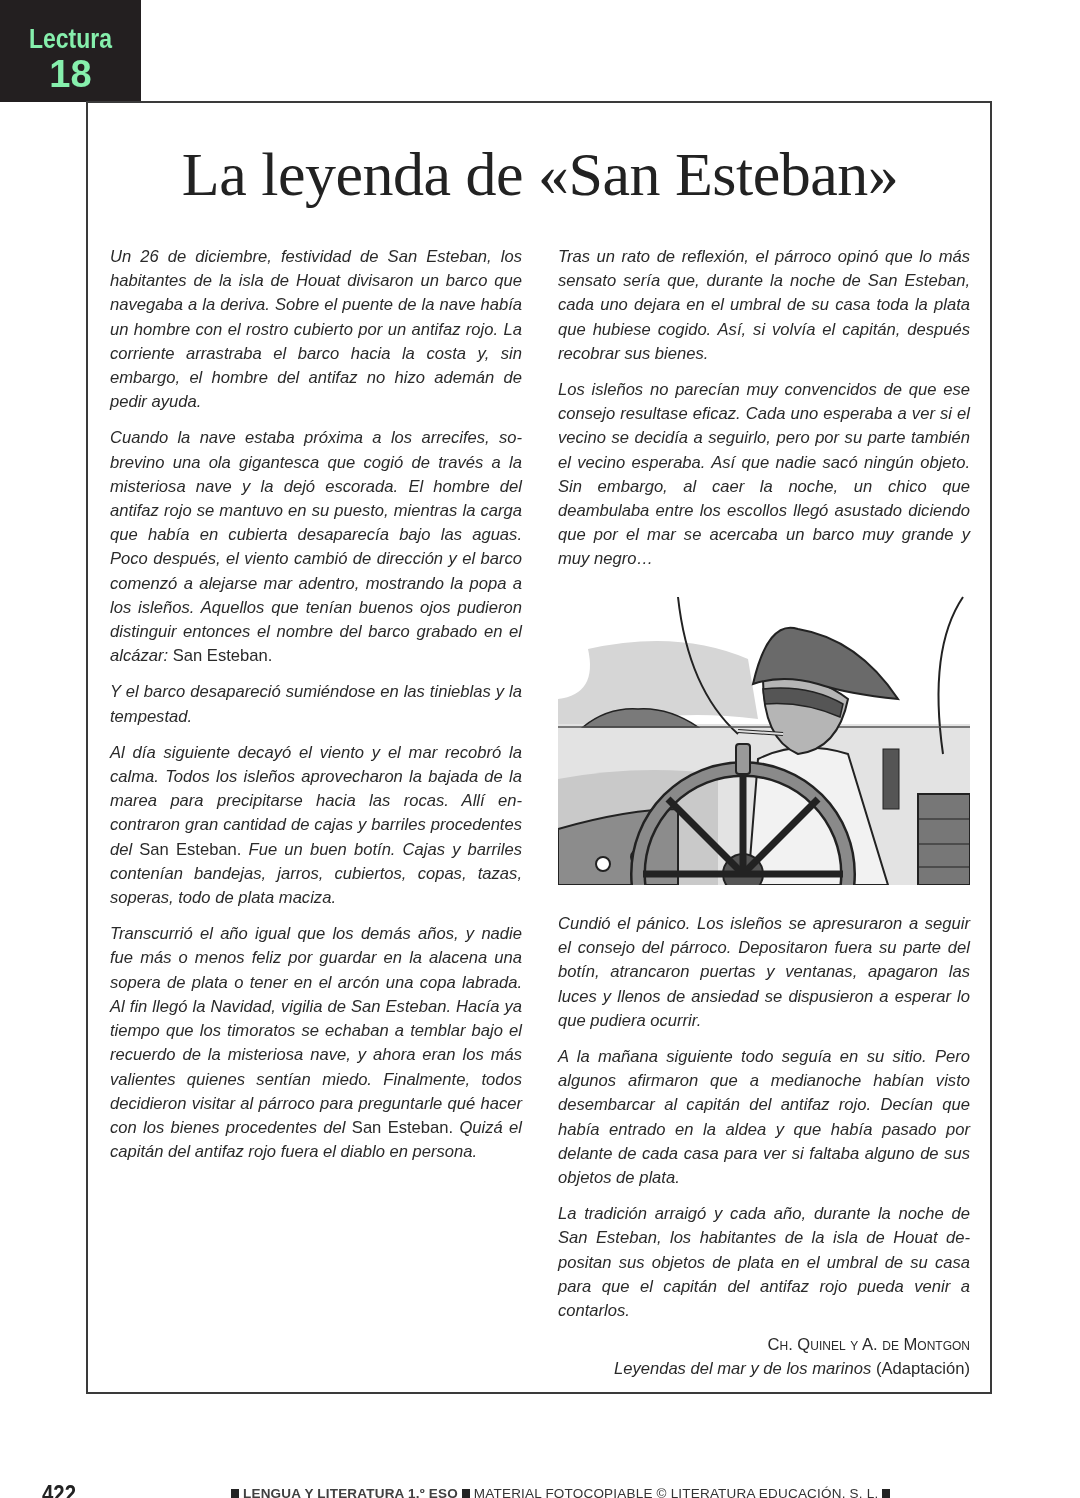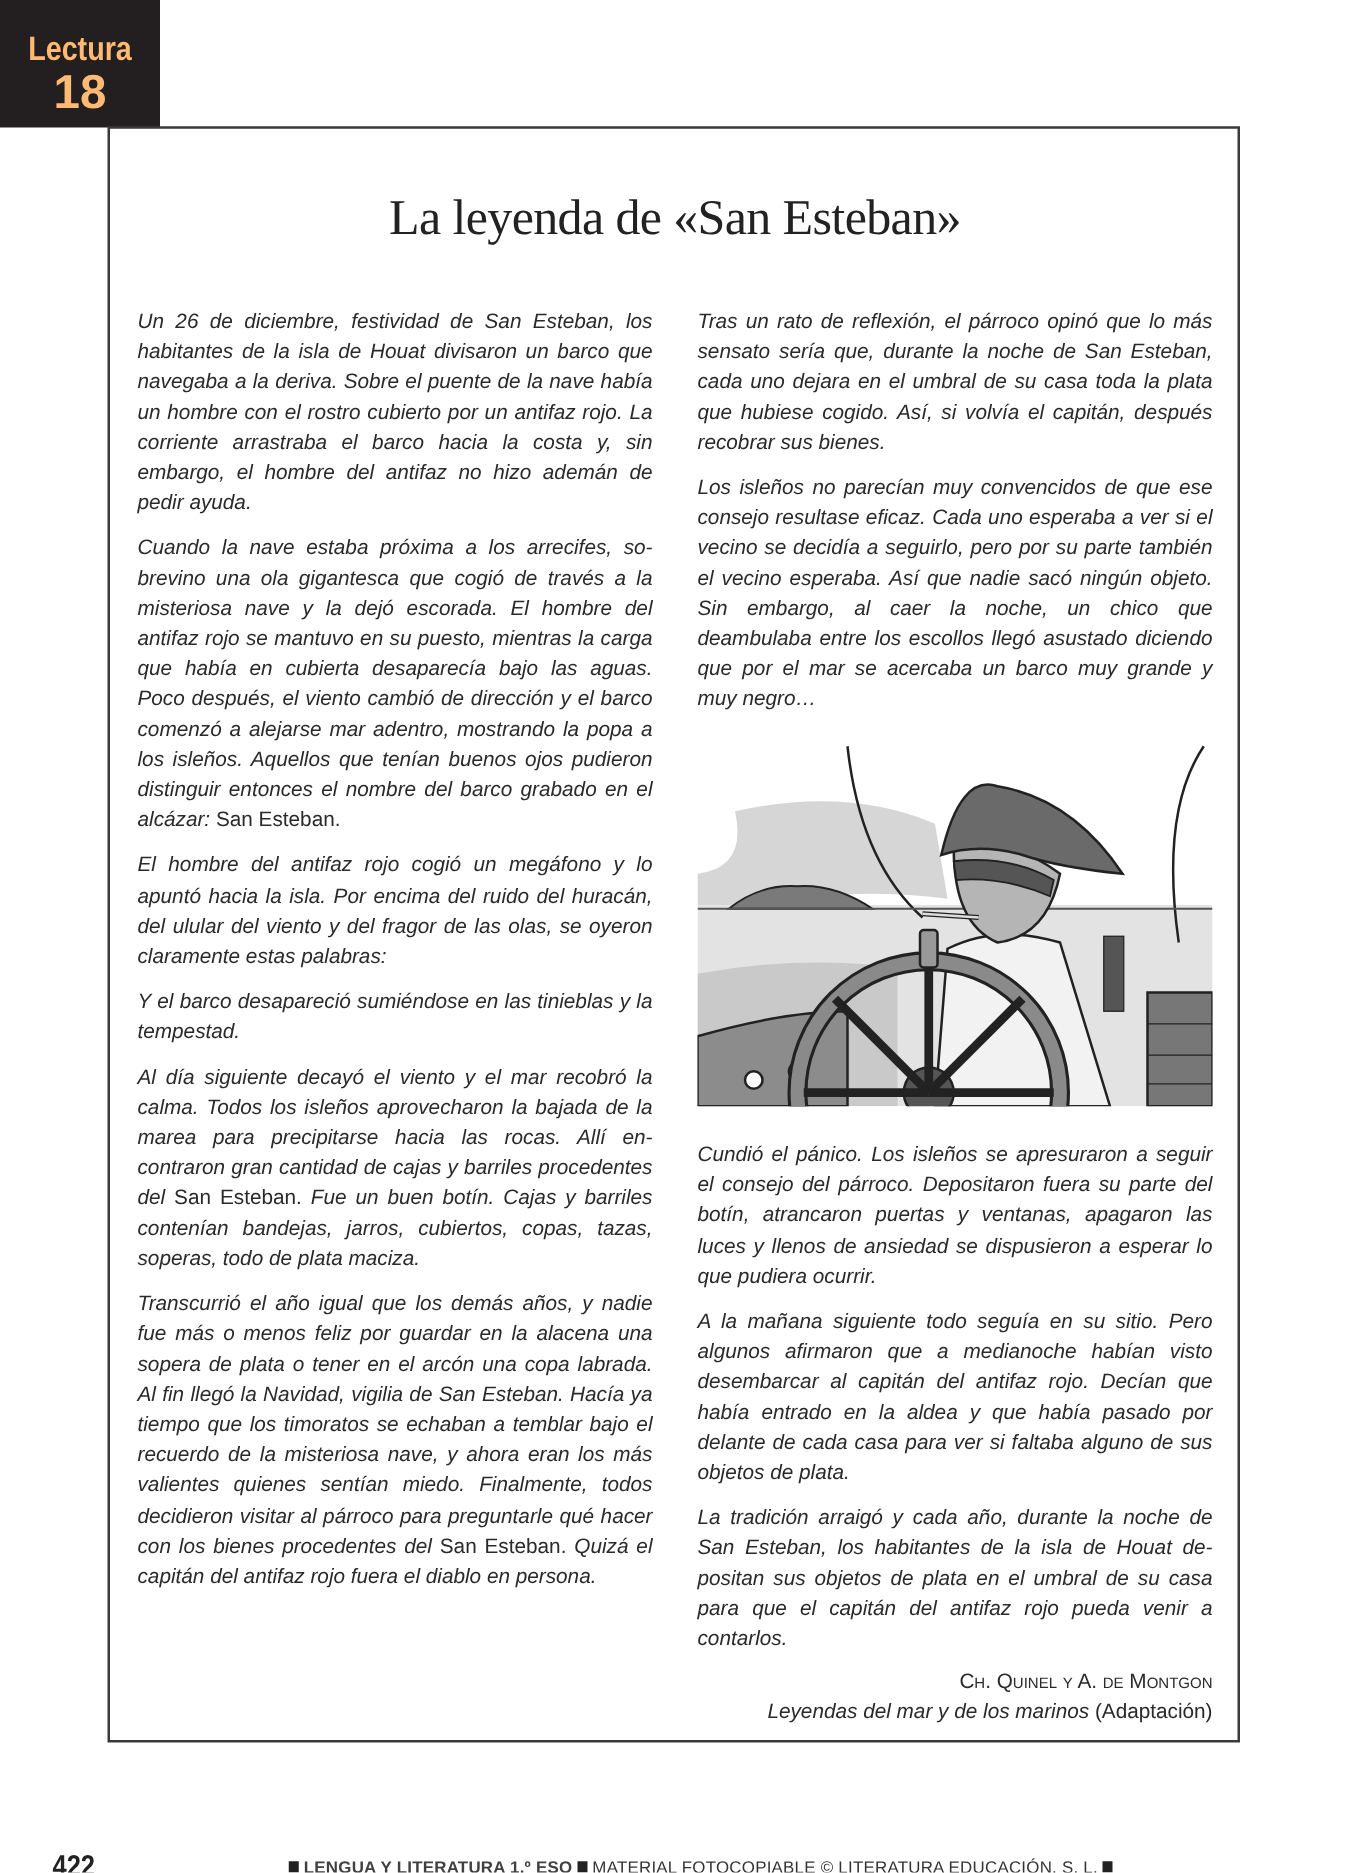--- a/index.html
+++ b/index.html
@@ -1,21 +1,21 @@
 <!DOCTYPE html>
 <html><head>
 <meta charset="utf-8">
 <style>
   html, body { margin:0; padding:0; background:#fff; }
   body { width:1080px; height:1498px; position:relative; overflow:hidden; font-family:"Liberation Sans", sans-serif; color:#2a2a2a; }
-  .tag { position:absolute; left:0; top:0; width:128px; height:102px; background:#231f20; color:#fdba74; text-align:center; font-family:"Liberation Sans", sans-serif; font-weight:bold; }
+  .tag { position:absolute; left:0; top:0; width:141px; height:102px; background:#231f20; color:#86efac; text-align:center; font-family:"Liberation Sans", sans-serif; font-weight:bold; }
   .tag .l1 { display:block; font-size:27px; padding-top:24px; line-height:30px; transform:scaleX(0.85); }
   .tag .l2 { display:block; font-size:38px; line-height:40px; }
   .frame { position:absolute; left:86px; top:101px; width:906px; height:1293px; border:2px solid #3a3a3a; box-sizing:border-box; }
-  .title { position:absolute; left:0; right:0; top:134px; text-align:center; font-family:"Liberation Serif", serif; font-size:40px; line-height:80px; color:#222; letter-spacing:-0.5px; }
+  .title { position:absolute; left:0; right:0; top:134px; text-align:center; font-family:"Liberation Serif", serif; font-size:62px; line-height:80px; color:#222; letter-spacing:-0.5px; }
   .col { position:absolute; width:412px; font-size:16.6px; line-height:24.2px; text-align:justify; font-style:italic; }
   .col p { margin:0 0 12px 0; hyphens:manual; }
   .col .up { font-style:normal; }
   .left { left:110px; top:245px; }
   .right-top { left:558px; top:245px; }
   .right-bot { left:558px; top:912px; }
   .illus { position:absolute; left:558px; top:589px; width:412px; height:296px; }
   .credit { text-align:right; font-style:normal; margin-top:-2px; }
   .credit .authors { font-variant:small-caps; display:block; font-size:16.6px; }
   .credit .book { display:block; }
@@ -34,21 +34,20 @@
   <span class="l2">18</span>
 </div>
 
 <div class="frame"></div>
 
 <h1 class="title" style="margin:0;font-weight:normal;">La leyenda de «San Esteban»</h1>
 
 <div class="col left">
   <p>Un 26 de diciembre, festividad de San Esteban, los habitantes de la isla de Houat divisaron un barco que navegaba a la deriva. Sobre el puente de la na­ve había un hombre con el rostro cubierto por un antifaz rojo. La corriente arrastraba el barco hacia la costa y, sin embargo, el hombre del antifaz no hizo ademán de pedir ayuda.</p>
   <p><span>Cuando la nave estaba próxima a los arrecifes, so­brevino una ola gigantesca que cogió de través a la misteriosa nave y la dejó escorada. El hombre del antifaz rojo se mantuvo en su puesto, mientras la carga que había en cubierta desaparecía bajo las aguas. Poco después, el viento cambió de direc­ción y el barco comenzó a alejarse mar adentro, mostrando la popa a los isleños. Aquellos que tenían buenos ojos pudieron distinguir entonces el nom­bre del barco grabado en el alcázar:</span> <span class="up">San Es­teban.</span></p>
-  <p>El hombre del antifaz rojo cogió un megáfono y lo apuntó hacia la isla. Por encima del ruido del hura­cán, del ulular del viento y del fragor de las olas, se oyeron claramente estas palabras:</p>
   <p>Y el barco desapareció sumiéndose en las tinieblas y la tempestad.</p>
   <p><span>Al día siguiente decayó el viento y el mar recobró la calma. Todos los isleños aprovecharon la bajada de la marea para precipitarse hacia las rocas. Allí en­contraron gran cantidad de cajas y barriles proce­dentes del</span> <span class="up">San Esteban.</span> <span>Fue un buen botín. Cajas y barriles contenían bandejas, jarros, cubiertos, copas, tazas, soperas, todo de plata maciza.</span></p>
   <p><span>Transcurrió el año igual que los demás años, y nadie fue más o menos feliz por guardar en la alacena una sopera de plata o tener en el arcón una copa labra­da. Al fin llegó la Navidad, vigilia de San Esteban. Hacía ya tiempo que los timoratos se echaban a temblar bajo el recuerdo de la misteriosa nave, y ahora eran los más valientes quienes sentían miedo. Finalmente, todos decidieron visitar al párroco para preguntarle qué hacer con los bienes procedentes del</span> <span class="up">San Esteban.</span> <span>Quizá el capitán del antifaz rojo fuera el diablo en persona.</span></p>
 </div>
 
 <div class="col right-top">
   <p>Tras un rato de reflexión, el párroco opinó que lo más sensato sería que, durante la noche de San Es­teban, cada uno dejara en el umbral de su casa toda la plata que hubiese cogido. Así, si volvía el capitán, después recobrar sus bienes.</p>
   <p>Los isleños no parecían muy convencidos de que ese consejo resultase eficaz. Cada uno esperaba a ver si el vecino se decidía a seguirlo, pero por su parte también el vecino esperaba. Así que nadie sa­có ningún objeto. Sin embargo, al caer la noche, un chico que deambulaba entre los escollos llegó asus­tado diciendo que por el mar se acercaba un barco muy grande y muy negro…</p>
 </div>
 

